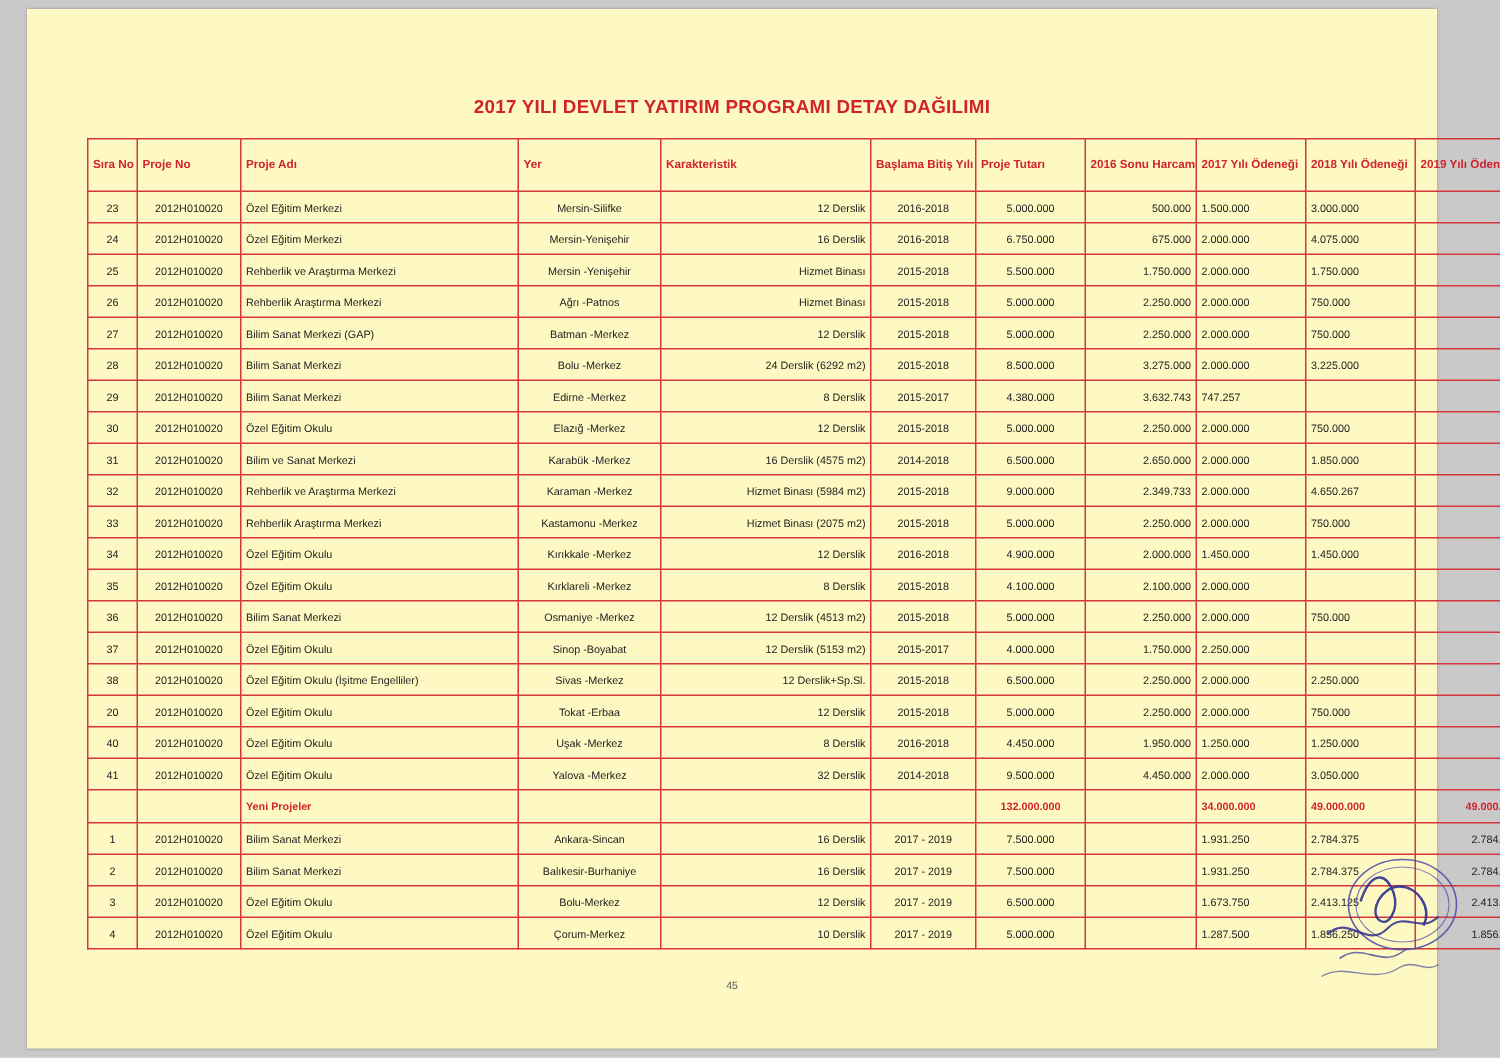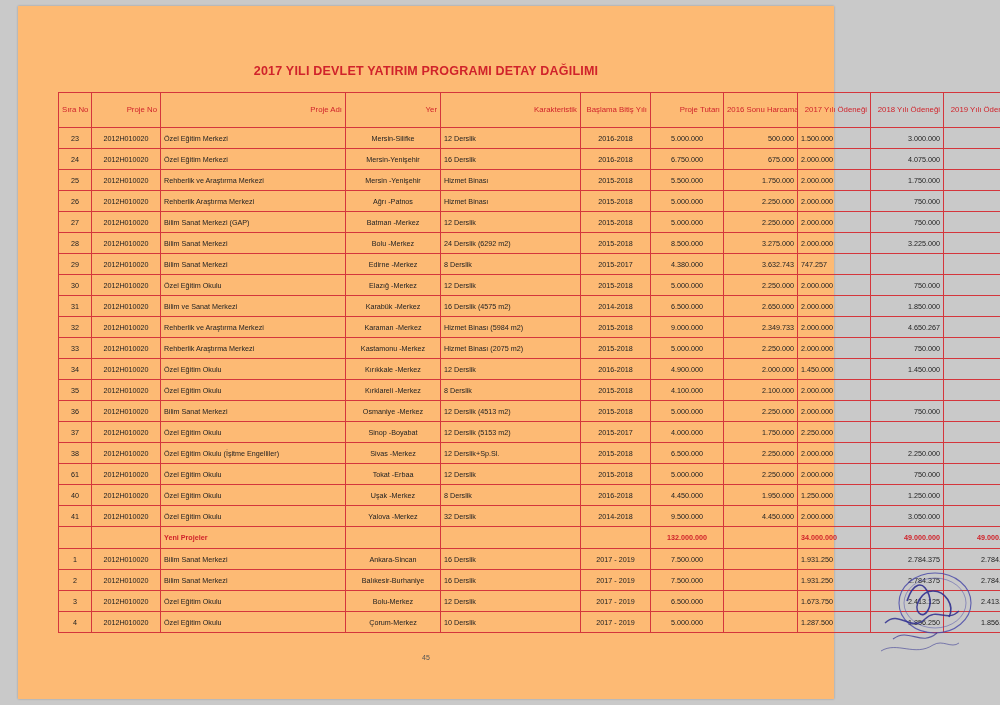--- a/index.html
+++ b/index.html
@@ -10,23 +10,23 @@
   body {
     width: 1000px;
     height: 705px;
     font-family: "Liberation Sans", sans-serif;
     overflow: hidden;
   }
   .page {
     position: absolute;
     left: 18px;
     top: 6px;
-    width: 816px;
+    width: 940px;
     height: 693px;
-    background: #fdba74;
+    background: #fef9c3;
     box-shadow: 0 0 2px rgba(0,0,0,0.25);
   }
   .doc-title {
     position: absolute;
     left: 0;
     top: 58px;
     width: 100%;
     text-align: center;
     color: #d0232b;
     font-weight: bold;
@@ -49,36 +49,36 @@
     font-size: 7.2px;
     color: #222;
     padding: 0 3px;
     height: 20px;
     vertical-align: middle;
     overflow: hidden;
     white-space: nowrap;
   }
   table.grid thead th {
     color: #d0232b;
-    font-weight: normal;
-    text-align: right;
+    font-weight: bold;
+    text-align: left;
     height: 34px;
     font-size: 7.8px;
     line-height: 1.25;
   }
   .c-sira { width: 26px; text-align: center; }
   .c-proje-no { width: 62px; text-align: center; }
   .c-proje-adi { width: 178px; text-align: left; }
   .c-yer { width: 88px; text-align: center; }
-  .c-karakteristik { width: 133px; text-align: left; }
+  .c-karakteristik { width: 133px; text-align: right; }
   .c-yil { width: 63px; text-align: center; }
   .c-tutar { width: 66px; text-align: center; }
   .c-harcama { width: 67px; text-align: right; }
   .c-2017 { width: 66px; }
-  .c-2018 { width: 66px; text-align: right; }
+  .c-2018 { width: 66px; }
   .c-2019 { width: 66px; text-align: right; }
   tr.section-row td {
     color: #d0232b;
     font-weight: bold;
     height: 21px;
     margin-left: 44px;
   }
   .page-number {
     position: absolute;
     left: 0;
@@ -326,21 +326,21 @@
             <td class="c-yer">Sivas -Merkez</td>
             <td class="c-karakteristik">12 Derslik+Sp.Sl.</td>
             <td class="c-yil">2015-2018</td>
             <td class="c-tutar">6.500.000</td>
             <td class="c-harcama">2.250.000</td>
             <td class="c-2017">2.000.000</td>
             <td class="c-2018">2.250.000</td>
             <td class="c-2019"></td>
           </tr>
           <tr>
-            <td class="c-sira">61</td>
+            <td class="c-sira">20</td>
             <td class="c-proje-no">2012H010020</td>
             <td class="c-proje-adi">Özel Eğitim Okulu</td>
             <td class="c-yer">Tokat -Erbaa</td>
             <td class="c-karakteristik">12 Derslik</td>
             <td class="c-yil">2015-2018</td>
             <td class="c-tutar">5.000.000</td>
             <td class="c-harcama">2.250.000</td>
             <td class="c-2017">2.000.000</td>
             <td class="c-2018">750.000</td>
             <td class="c-2019"></td>

